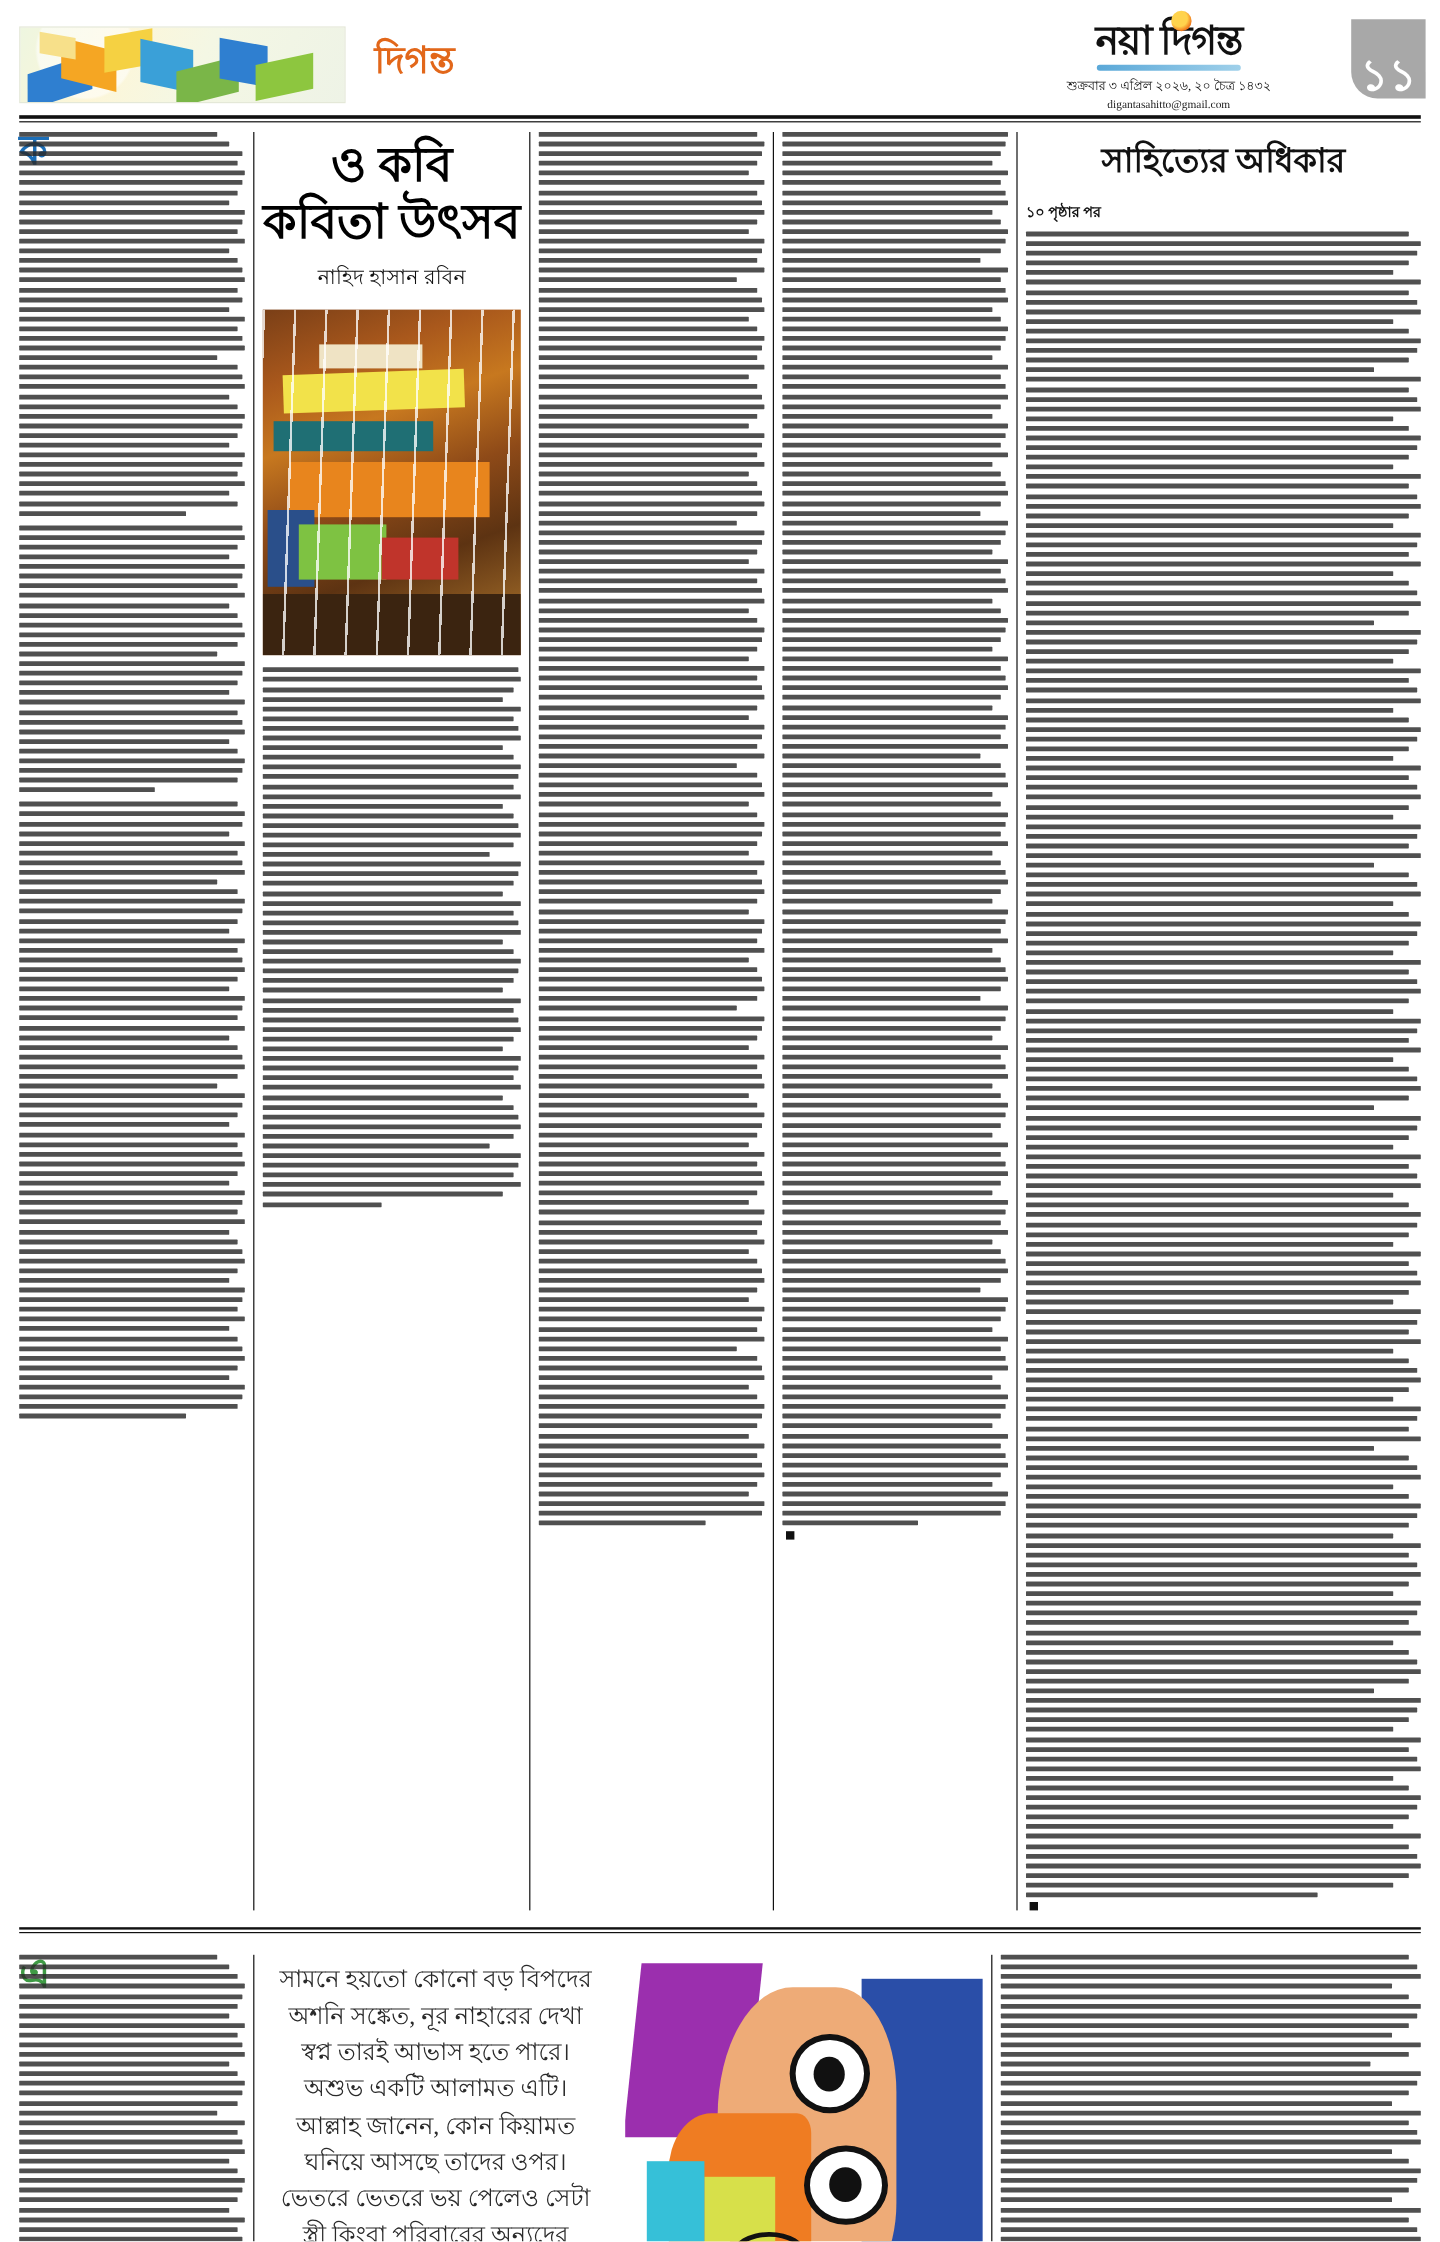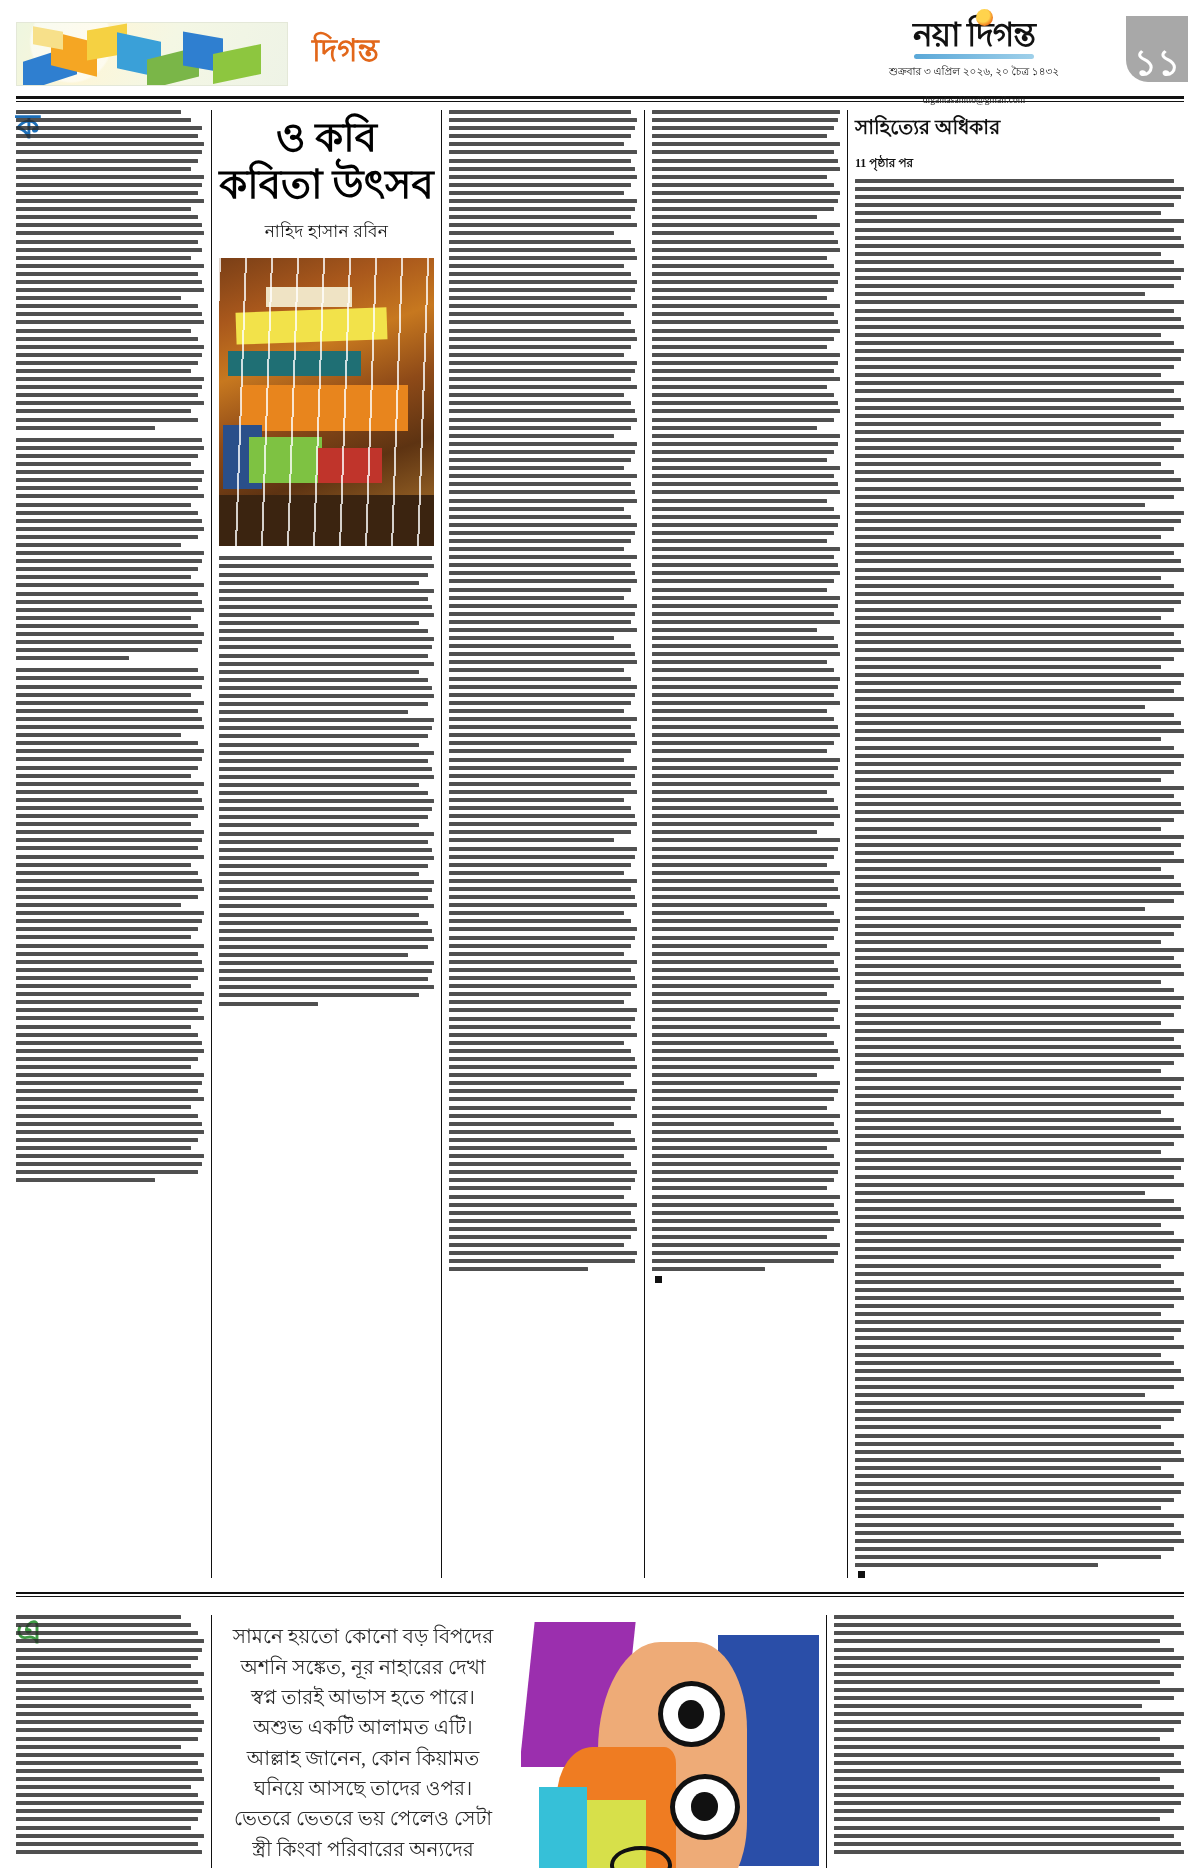--- a/index.html
+++ b/index.html
@@ -37,21 +37,21 @@
   }
   .brand-1{font-size:31px;color:#e2671a;font-weight:bold;font-family:"Liberation Serif",serif;}
   .brand-2{font-size:46px;color:#5f9d37;font-weight:bold;font-style:italic;letter-spacing:1px;}
 
   .nameplate{position:absolute;right:86px;top:18px;width:280px;text-align:center;}
   .np-title{font-size:33px;font-weight:bold;letter-spacing:-1px;color:#111;line-height:1.05;position:relative;display:inline-block;}
   .np-sun{position:absolute;left:52%;top:-9px;width:17px;height:17px;border-radius:50%;
     background:radial-gradient(circle at 40% 38%,#ffd34d 0 45%,#f07c1e 70%,#e2530f 100%);}
   .np-wave{width:120px;height:5px;margin:1px auto 0;background:linear-gradient(90deg,#5aa8d8,#9fd0ea);border-radius:3px;}
   .np-date{font-size:10.5px;margin-top:5px;color:#111;}
-  .np-mail{font-size:9.5px;margin-top:14px;color:#222;font-family:"Liberation Serif",serif;}
+  .np-mail{font-size:9.5px;margin-top:2px;color:#222;font-family:"Liberation Serif",serif;}
 
   .pagebox{
     position:absolute;right:12px;top:16px;width:62px;height:66px;background:#a8a8a8;
     border-radius:0 0 0 22px;display:flex;align-items:center;justify-content:center;
   }
   .pagebox span{font-size:36px;color:#fff;font-weight:bold;margin-top:32px;}
 
   .rule-thick{height:3px;background:#111;margin:0 16px;}
   .rule-thin{height:1px;background:#111;margin:2px 16px 0;}
 
@@ -77,21 +77,21 @@
   }
   .dropcap.green{color:#3f9b45;}
 
   
   .headline{
     text-align:center;font-weight:bold;line-height:1.18;color:#000;
     font-family:"Liberation Serif",serif;
   }
   .h-main{font-size:40px;margin:4px 0 0;}
   .byline{text-align:center;font-size:17px;margin-top:10px;letter-spacing:.3px;}
-  .h-right{font-size:20px;margin:2px 0 9px;font-weight:bold;}
+  .h-right{font-size:28px;text-align:center;margin:2px 0 9px;font-weight:bold;}
   .subhead{font-size:12px;font-weight:bold;margin:0 0 5px;}
 
   
   .art1{
     position:relative;width:100%;height:288px;margin:12px 0 10px;overflow:hidden;
     background:linear-gradient(160deg,#7a3f17 0%,#a9581c 18%,#c7781f 34%,#8e4a18 52%,#5d3312 70%,#8d5b22 86%,#6b3a14 100%);
   }
   .art1 .blk{position:absolute;}
   .a-yellow{left:8%;top:18%;width:70%;height:11%;background:#f2e24a;transform:rotate(-2deg);}
   .a-teal{left:4%;top:32%;width:62%;height:9%;background:#1f6f74;}
@@ -585,21 +585,21 @@
           <div class="ln s3"></div><div class="ln s1"></div><div class="ln s2"></div><div class="ln s4"></div>
           <div class="ln s1"></div><div class="ln s3"></div><div class="ln s2"></div><div class="ln s7"></div>
           <span class="endmark"></span>
         </div>
       </div>
 
       <div class="vr"></div>
 
       <div class="col" style="flex:1 1 auto">
         <div class="h-right">সাহিত্যের অধিকার</div>
-        <div class="subhead">11 পৃষ্ঠার পর</div>
+        <div class="subhead">১০ পৃষ্ঠার পর</div>
         <div class="body-text">
           <div class="ln s2"></div><div class="ln s1"></div><div class="ln s3"></div><div class="ln s2"></div>
           <div class="ln s4"></div><div class="ln s1"></div><div class="ln s2"></div><div class="ln s3"></div>
           <div class="ln s1"></div><div class="ln s4"></div><div class="ln s2"></div><div class="ln s1"></div>
           <div class="ln s3"></div><div class="ln s2"></div><div class="ln s5"></div><div class="ln s1"></div>
           <div class="ln s2"></div><div class="ln s3"></div><div class="ln s1"></div><div class="ln s4"></div>
           <div class="ln s2"></div><div class="ln s1"></div><div class="ln s3"></div><div class="ln s2"></div>
           <div class="ln s4"></div><div class="ln s1"></div><div class="ln s2"></div><div class="ln s3"></div>
           <div class="ln s1"></div><div class="ln s2"></div><div class="ln s4"></div><div class="ln s1"></div>
           <div class="ln s3"></div><div class="ln s2"></div><div class="ln s1"></div><div class="ln s4"></div>

